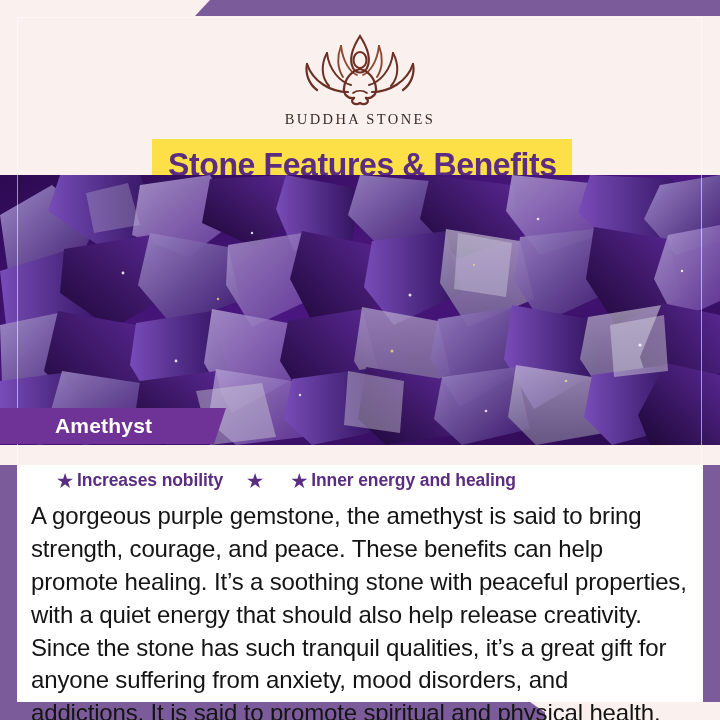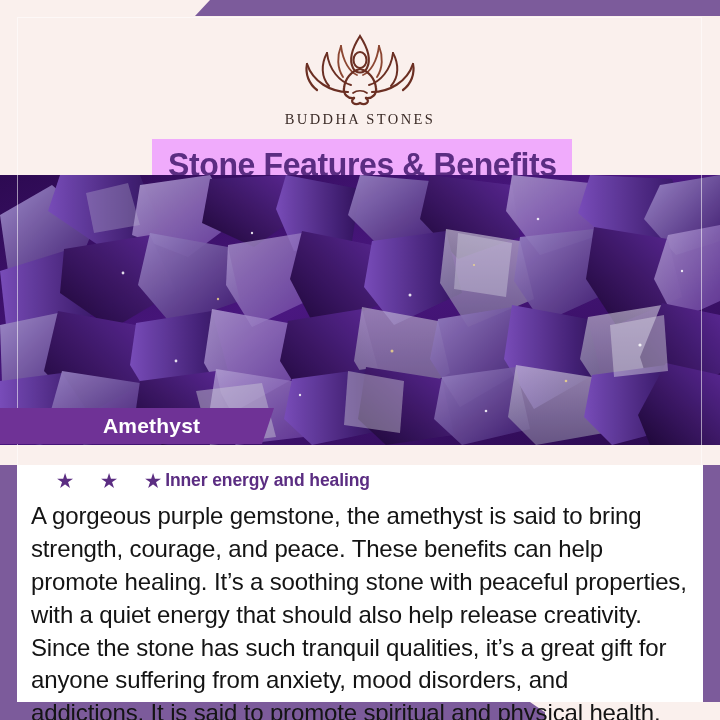--- a/index.html
+++ b/index.html
@@ -107,21 +107,21 @@
     color: #3a2a26;
     font-weight: 400;
   }
 
   .title-box {
     position: absolute;
     top: 123px;
     left: 152px;
     width: 420px;
     height: 52px;
-    background: #f0abfc;
+    background: #fde047;
     display: flex;
     align-items: center;
     justify-content: center;
   }
   .title-text {
     font-family: "Liberation Sans Narrow", "Liberation Sans", sans-serif;
     font-weight: bold;
     font-size: 33px;
     letter-spacing: -0.4px;
     color: #5b2d82;
@@ -145,21 +145,20 @@
     position: absolute;
     top: 408px;
     left: 0;
     height: 36px;
     width: 226px;
     background: #6f3296;
     clip-path: polygon(0 0, 100% 0, calc(100% - 12px) 100%, 0 100%);
     display: flex;
     align-items: center;
     z-index: 5;
-    padding-left: 48px;
   }
   .stone-tag span {
     margin-left: 55px;
     color: #ffffff;
     font-family: "Liberation Sans Narrow", "Liberation Sans", sans-serif;
     font-weight: bold;
     font-size: 21px;
     letter-spacing: 0.2px;
   }
 
@@ -381,20 +380,21 @@
     <span>Amethyst</span>
   </div>
 
   <div class="cream-strip"></div>
 
   <div class="content">
 
     <div class="benefits">
       <div class="benefit">
         <span class="star">★</span>
+        <span>Increases nobility</span>
       </div>
       <div class="benefit">
         <span class="star">★</span>
       </div>
       <div class="benefit">
         <span class="star">★</span>
         <span>Inner energy and healing</span>
       </div>
     </div>
 

